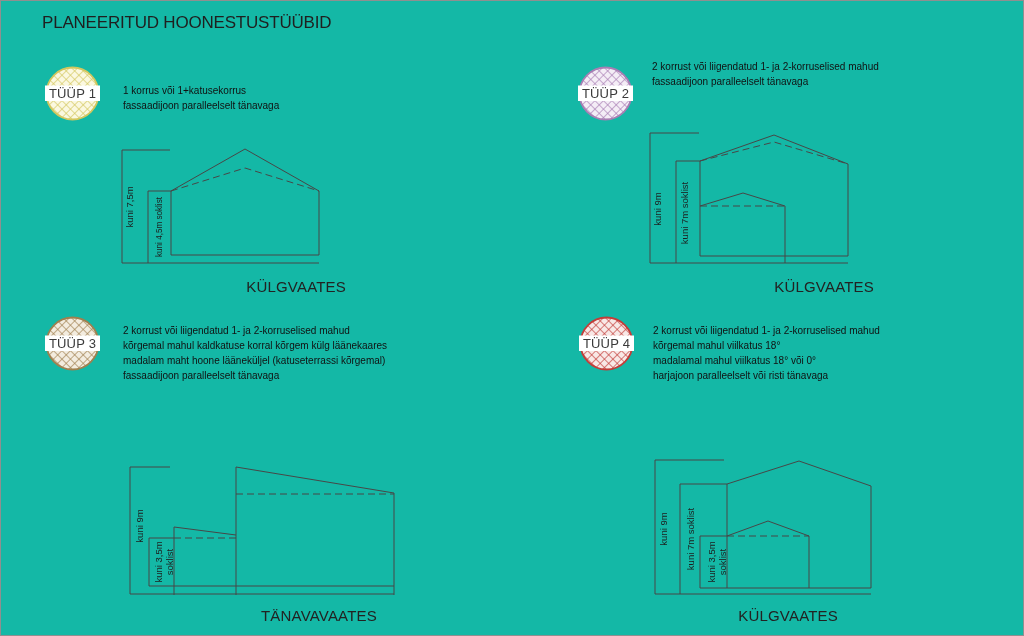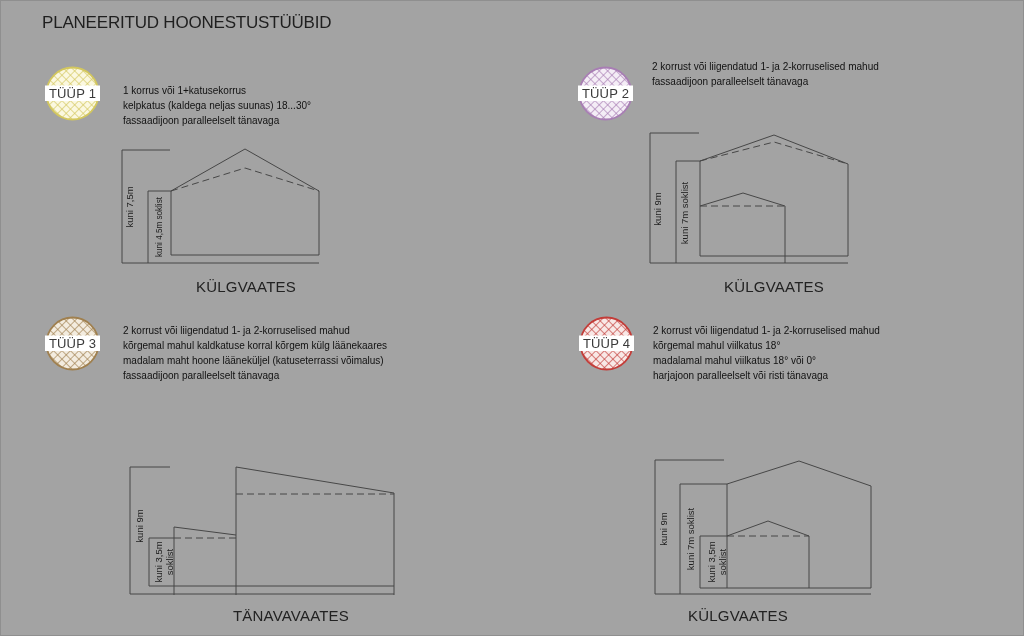--- a/index.html
+++ b/index.html
@@ -1,33 +1,33 @@
 <!DOCTYPE html>
 <html><head>
 <meta charset="utf-8">
 <style>
   html,body{margin:0;padding:0;background:#ffffff;}
   .canvas{
-    position:relative;width:1024px;height:636px;background:#a3a3a3;
+    position:relative;width:1024px;height:636px;background:#14b8a6;
     border:1px solid #8f8f8f;box-sizing:border-box;overflow:hidden;
     font-family:"Liberation Sans",sans-serif;color:#1c1c1c;
   }
   .page-title{
     position:absolute;left:41px;top:12px;font-size:17px;letter-spacing:-0.2px;
     color:#1f1f1f;white-space:nowrap;
   }
   .badge{position:absolute;width:55px;height:55px;}
   .badge-label{font-size:13px;fill:#3a3a3a;letter-spacing:0.2px;}
   .desc{position:absolute;font-size:10px;line-height:15px;color:#111;white-space:nowrap;}
   .drawing{position:absolute;}
   .drawing line,.drawing path,.drawing polyline{stroke:#474747;stroke-width:1;fill:none;}
   .dashed{stroke-dasharray:7 4;}
   .dim{font-size:9.5px;fill:#1d1d1d;}
   .view-label{
-    position:absolute;font-size:15px;color:#222;text-align:center;
+    position:absolute;font-size:15px;color:#222;text-align:right;
     letter-spacing:0.2px;white-space:nowrap;
   }
 </style>
 </head>
 <body>
 
 <div class="canvas">
 
   <div class="page-title">PLANEERITUD HOONESTUSTÜÜBID</div>
 
@@ -39,21 +39,20 @@
         <line x1="0" y1="0" x2="6" y2="0" stroke-width="1.3" stroke="#d3c75e"></line>
       </pattern>
     </defs>
     <circle cx="27.5" cy="27.5" r="26" fill="url(#hatch1)" stroke-width="1.8" stroke="#d3c75e"></circle>
     <rect x="0" y="19.5" width="55" height="15.5" fill="#ffffff"></rect>
     <text class="badge-label" x="27.5" y="31.5" text-anchor="middle">TÜÜP 1</text>
   </svg>
 
   <div class="desc" style="left:122px;top:82px">
     <div>1 korrus või 1+katusekorrus</div>
-    <div>kelpkatus (kaldega neljas suunas) 18...30°</div>
     <div>fassaadijoon paralleelselt tänavaga</div>
   </div>
 
   <svg class="drawing" style="left:108px;top:140px" width="224" height="128" viewBox="0 0 224 128">
 
     <polyline points="61,9 13,9 13,122"></polyline>
 
     <polyline points="39,122 39,50 62,50"></polyline>
 
     <line x1="62" y1="50" x2="62" y2="114"></line>
@@ -119,21 +118,21 @@
       </pattern>
     </defs>
     <circle cx="27.5" cy="27.5" r="26" fill="url(#hatch3)" stroke-width="1.8" stroke="#a0804f"></circle>
     <rect x="0" y="19.5" width="55" height="15.5" fill="#ffffff"></rect>
     <text class="badge-label" x="27.5" y="31.5" text-anchor="middle">TÜÜP 3</text>
   </svg>
 
   <div class="desc" style="left:122px;top:322px">
     <div>2 korrust või liigendatud 1- ja 2-korruselised mahud</div>
     <div>kõrgemal mahul kaldkatuse korral kõrgem külg läänekaares</div>
-    <div>madalam maht hoone lääneküljel (katuseterrassi võimalus)</div>
+    <div>madalam maht hoone lääneküljel (katuseterrassi kõrgemal)</div>
     <div>fassaadijoon paralleelselt tänavaga</div>
   </div>
 
   <svg class="drawing" style="left:120px;top:455px" width="285" height="145" viewBox="0 0 285 145">
     <polyline points="49,11 9,11 9,138"></polyline>
     <polyline points="28,130 28,82 53,82"></polyline>
 
     <line x1="53" y1="71" x2="53" y2="139"></line>
     <line x1="53" y1="71" x2="115" y2="79"></line>
     <line class="dashed" x1="53" y1="82" x2="115" y2="82"></line>
@@ -143,21 +142,21 @@
     <line class="dashed" x1="115" y1="38" x2="273" y2="38"></line>
     <line x1="273" y1="37" x2="273" y2="139"></line>
 
     <line x1="28" y1="130" x2="273" y2="130"></line>
     <line x1="9" y1="138" x2="273" y2="138"></line>
     <text class="dim" transform="rotate(-90 18 70)" x="18" y="70" dy="3.5" text-anchor="middle">kuni 9m</text>
     <text class="dim" transform="rotate(-90 37 106)" x="37" y="106" dy="3.5" text-anchor="middle">kuni 3,5m</text>
     <text class="dim" transform="rotate(-90 48 106)" x="48" y="106" dy="3.5" text-anchor="middle">soklist</text>
   </svg>
 
-  <div class="view-label" style="left:170px;top:606px;width:240px">TÄNAVAVAATES</div>
+  <div class="view-label" style="left:136px;top:606px;width:240px">TÄNAVAVAATES</div>
 
   <svg class="badge" style="left:578px;top:315px" viewBox="0 0 55 55">
     <defs>
       <pattern id="hatch4" width="6" height="6" patternUnits="userSpaceOnUse" patternTransform="rotate(45)">
         <rect width="6" height="6" fill="#f8e8e6"></rect>
         <line x1="0" y1="0" x2="0" y2="6" stroke-width="1.3" stroke="#c33d39"></line>
         <line x1="0" y1="0" x2="6" y2="0" stroke-width="1.3" stroke="#c33d39"></line>
       </pattern>
     </defs>
     <circle cx="27.5" cy="27.5" r="26" fill="url(#hatch4)" stroke-width="1.8" stroke="#c33d39"></circle>

